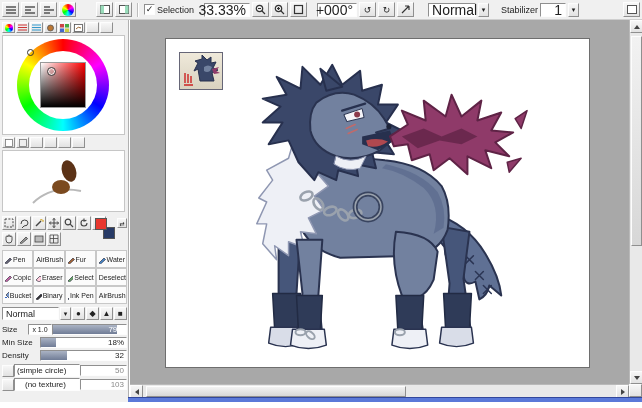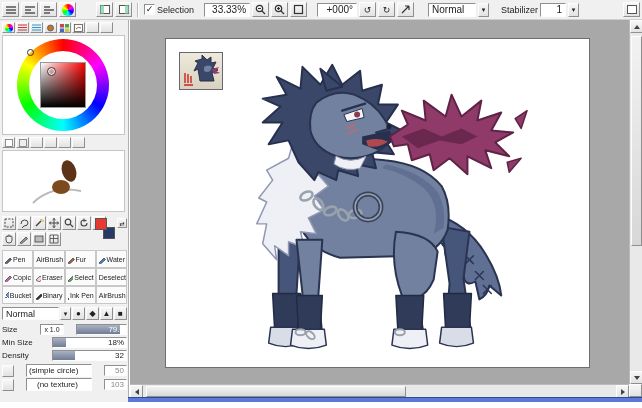--- a/index.html
+++ b/index.html
@@ -10,21 +10,21 @@
   
   .btn { border:1px solid; border-color:#fdfdfd #8f8f8f #8f8f8f #fdfdfd; background:linear-gradient(#f7f7f7,#e2e2e2);
          display:inline-flex; align-items:center; justify-content:center; }
   .sunken { border:1px solid; border-color:#8f8f8f #fdfdfd #fdfdfd #8f8f8f; background:#fff; }
   .vsep { width:2px; height:14px; border-left:1px solid #bdbdbd; border-right:1px solid #fff; margin:0 3px; }
 
   
   .toolbar { position:absolute; left:0; top:0; width:642px; height:20px; background:#f0f0f0;
              border-bottom:1px solid #cfcfcf; display:flex; align-items:center; padding:0 2px; gap:2px; }
   .tb-btn { width:17px; height:15px; }
-  .tb-box { height:14px; display:flex; align-items:center; justify-content:flex-end; padding:0 3px; font-size:10px; }
+  .tb-box { height:14px; display:flex; align-items:center; justify-content:flex-end; padding:0 3px; font-size:14px; }
   .mini-drop { width:11px; height:14px; font-size:7px; }
   .checkbox { width:11px; height:11px; background:#fff; border:1px solid; border-color:#8f8f8f #fdfdfd #fdfdfd #8f8f8f;
               display:flex; align-items:center; justify-content:center; font-size:9px; line-height:9px; }
   .lineicon { display:block; }
   .wheel-ico { width:12px; height:12px; border-radius:50%;
                background:conic-gradient(#f00,#f0f,#00f,#0ff,#0f0,#ff0,#f00); }
 
   
   .left-panel { position:absolute; left:0; top:20px; width:129px; height:382px; background:#f0f0f0;
                 border-right:1px solid #b0b0b0; }
@@ -43,21 +43,21 @@
   .tool-btn { width:14px; height:14px; }
   .swatch { position:absolute; width:12px; height:12px; border:1px solid #555; }
 
   .brush-grid { position:absolute; left:2px; top:230px; width:125px; display:grid; grid-template-columns:repeat(4,1fr); }
   .cell { height:18px; display:flex; align-items:center; gap:1px; font-size:7px; background:#fbfbfb;
           border:1px solid #c8c8c8; padding:0 1px; overflow:hidden; white-space:nowrap; }
 
   .mode-row { position:absolute; left:2px; top:287px; width:125px; display:flex; gap:1px; align-items:center; }
   .shape-btn { width:13px; height:13px; font-size:8px; }
 
-  .slider-row { position:absolute; left:2px; width:125px; height:12px; display:flex; align-items:center; gap:12px; }
+  .slider-row { position:absolute; left:2px; width:125px; height:12px; display:flex; align-items:center; gap:0; }
   .slider { position:relative; flex:1; height:11px; border:1px solid; border-color:#8f8f8f #fdfdfd #fdfdfd #8f8f8f; background:#fff; overflow:hidden; }
   .slider .fill { position:absolute; left:0; top:0; bottom:0; background:linear-gradient(#aab3c4,#707c96); }
   .slider .val { position:absolute; right:2px; top:0; line-height:9px; font-size:8px;margin-left:40px; }
   .slabel { font-size:8px; }
   .graytxt { color:#8a8a8a; }
 
   
   .workspace { position:absolute; left:130px; top:20px; width:512px; height:377px; background:#a8a8a8; overflow:hidden; }
   .canvas { position:absolute; left:35px; top:18px; width:425px; height:330px; background:#fff; border:1px solid #6e6e6e; }
   .canvas svg { display:block; width:100%; height:100%; }

